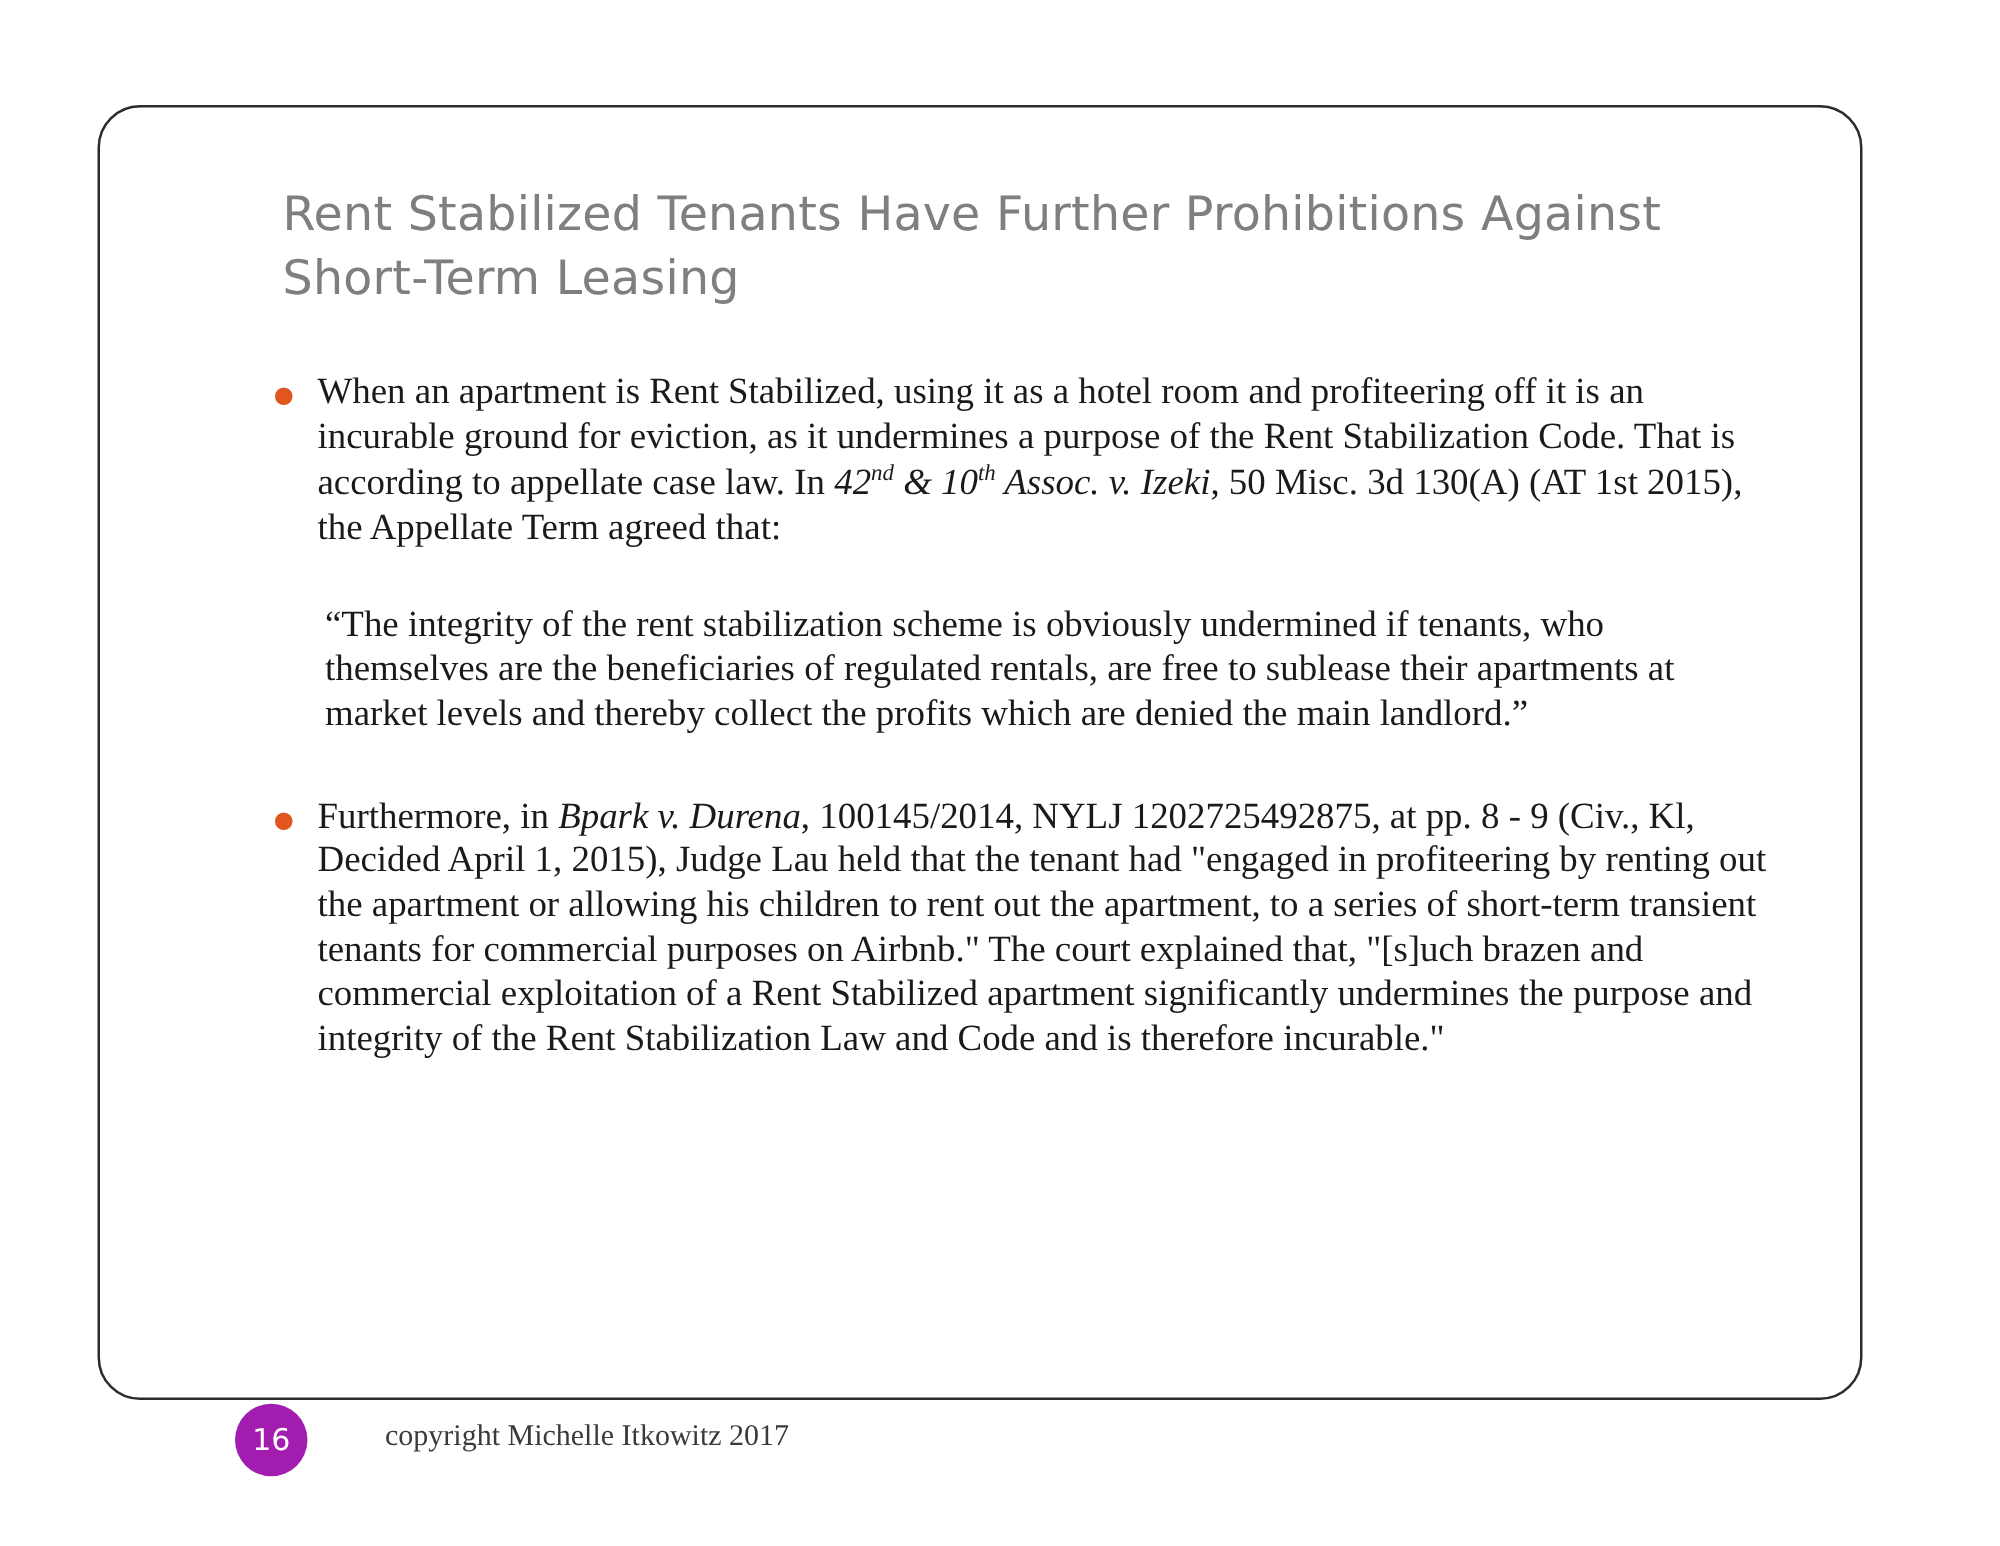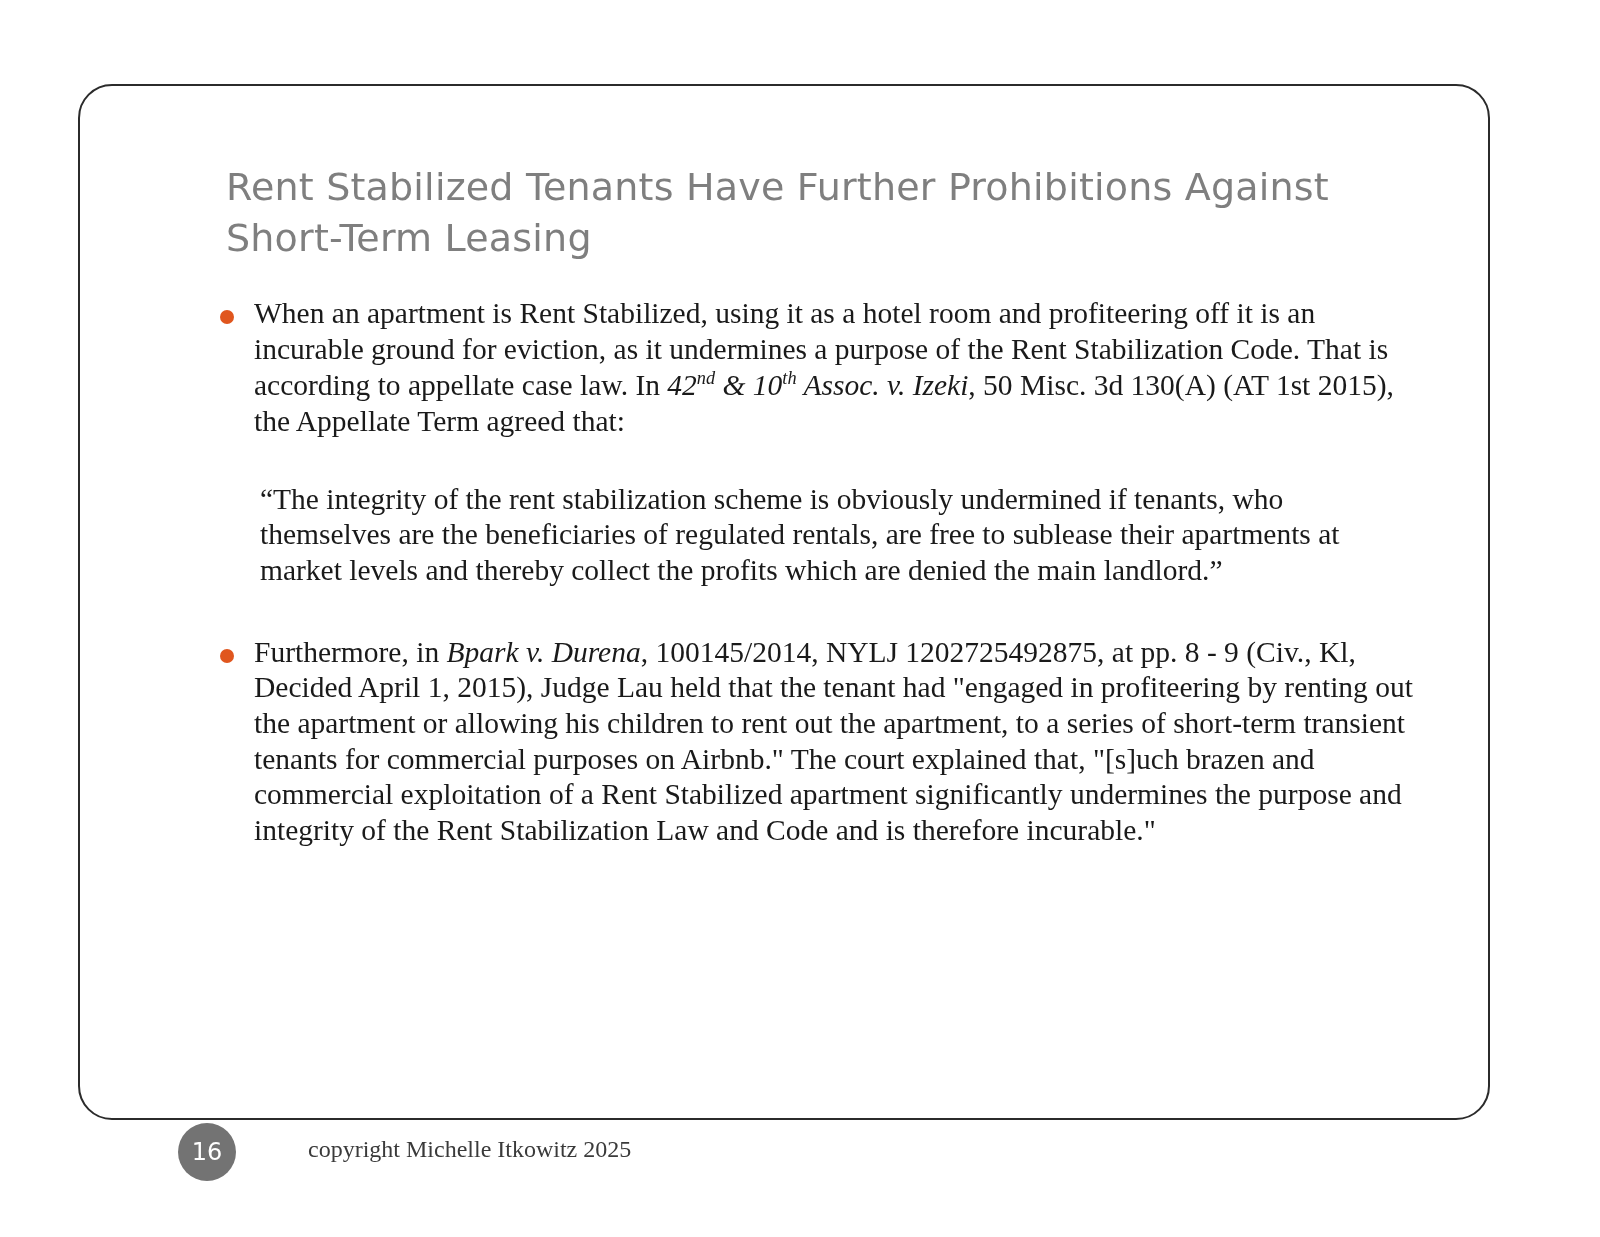--- a/index.html
+++ b/index.html
@@ -23,21 +23,21 @@
     height: 1036px;
     border: 2px solid #2b2b2b;
     border-radius: 34px;
     background: #ffffff;
     box-sizing: border-box;
   }
 
   .slide-title {
     position: absolute;
     left: 146px;
-    top: 76px;
+    top: 60px;
     width: 1190px;
     font-family: "DejaVu Sans", sans-serif;
     font-size: 38px;
     line-height: 1.34;
     color: #7f7f7f;
     letter-spacing: 0.2px;
     font-weight: 400;
   }
 
   .body-area {
@@ -79,26 +79,26 @@
     width: 1130px;
   }
 
   .gap-2 { height: 46px; }
 
   em.case { font-style: italic; margin-top: 35px; }
   sup { font-size: 0.62em; vertical-align: super; font-style: italic; }
 
   .page-badge {
     position: absolute;
-    left: 98px;
+    left: 108px;
     top: 1037px;
     width: 58px;
     height: 58px;
     border-radius: 50%;
-    background: #737373;
+    background: #a21caf;
     color: #ffffff;
     font-family: "DejaVu Sans", sans-serif;
     font-size: 24px;
     display: flex;
     align-items: center;
     justify-content: center;
   }
 
   .copyright {
     position: absolute;
@@ -131,15 +131,15 @@
     <div class="bullet-row">
       <div class="bullet-dot"></div>
       <div class="bullet-text">
         <span>Furthermore, in </span><em class="case">Bpark v. Durena</em><span>, 100145/2014, NYLJ 1202725492875, at pp. 8 - 9 (Civ., Kl, Decided April 1, 2015), Judge Lau held that the tenant had "engaged in profiteering by renting out the apartment or allowing his children to rent out the apartment, to a series of short-term transient tenants for commercial purposes on Airbnb."  The court explained that, "[s]uch brazen and commercial exploitation of a Rent Stabilized apartment significantly undermines the purpose and integrity of the Rent Stabilization Law and Code and is therefore incurable."</span>
       </div>
     </div>
 
   </div>
 
   <div class="page-badge">16</div>
-  <div class="copyright">copyright Michelle Itkowitz 2025</div>
+  <div class="copyright">copyright Michelle Itkowitz 2017</div>
 
 </div>
 
 </body></html>

